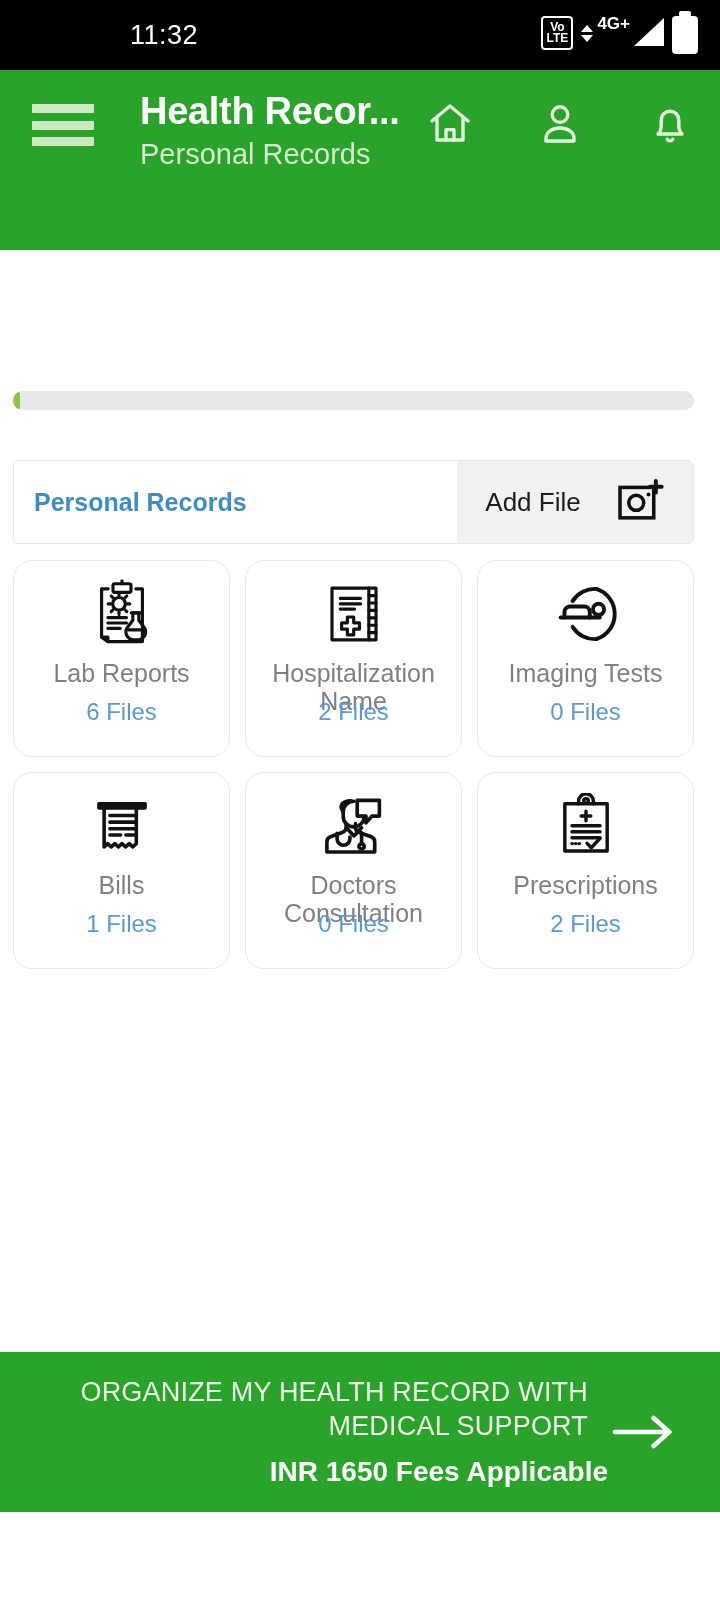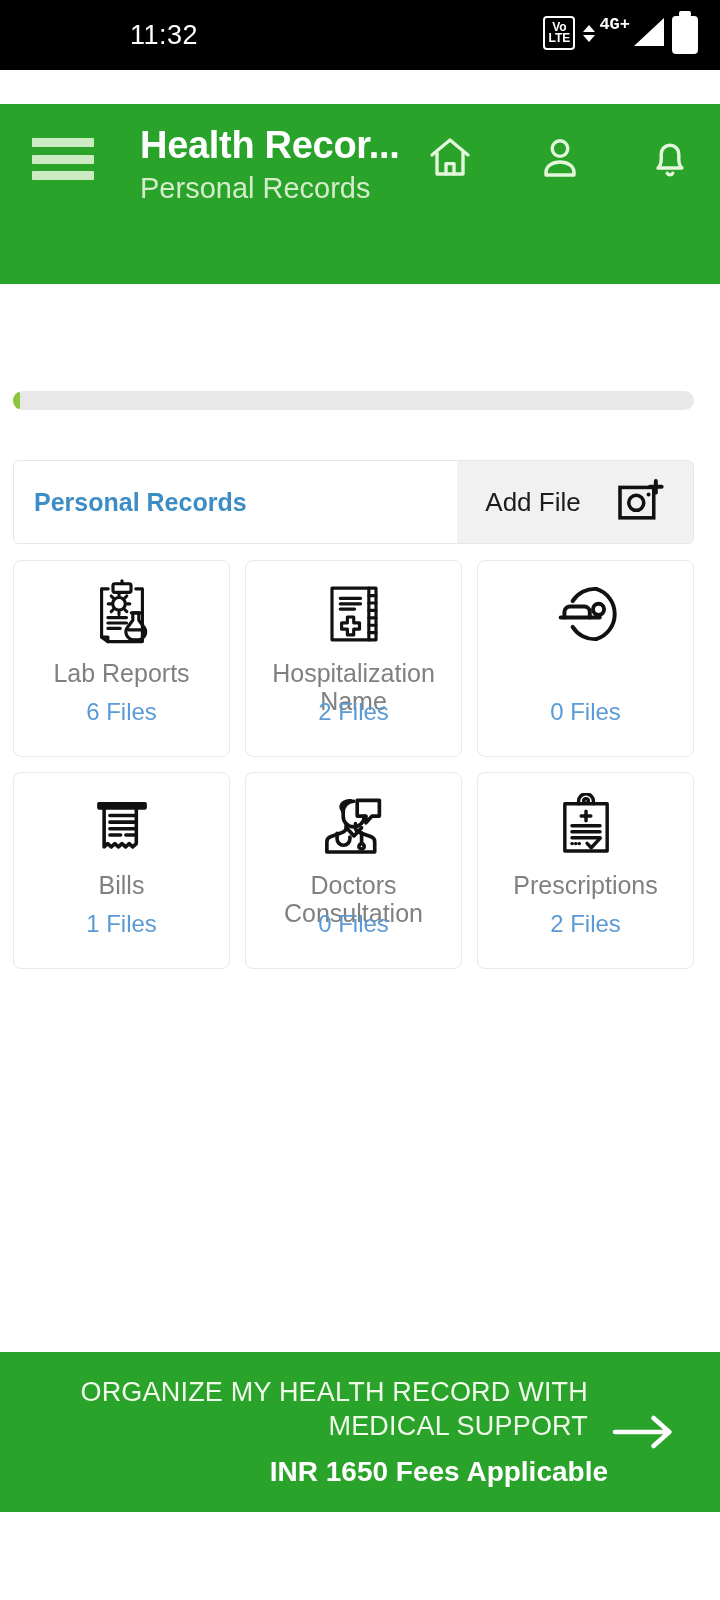--- a/index.html
+++ b/index.html
@@ -22,40 +22,40 @@
   }
   .status-icons{
     position:absolute; right:22px; display:flex; align-items:flex-start; gap:8px;
   }
   .volte{
     width:32px;height:34px;border:2.5px solid #fff;border-radius:4px;
     display:flex;flex-direction:column;align-items:center;justify-content:center;
     line-height:.92; font-size:12px; font-weight:bold;
   }
   .volte span{display:block;font-size:12px;}
-  .sig-wrap{display:flex;align-items:flex-end;gap:2px;font-family:Liberation Mono, monospace;}
+  .sig-wrap{display:flex;align-items:flex-end;gap:2px;}
   .updown{display:flex;flex-direction:column;justify-content:center;gap:3px;margin-bottom:4px;}
   .tri-up{width:0;height:0;border-left:6px solid transparent;border-right:6px solid transparent;border-bottom:7px solid #fff;}
   .tri-dn{width:0;height:0;border-left:6px solid transparent;border-right:6px solid transparent;border-top:7px solid #fff;}
   .g4{font-size:17px;font-weight:bold;position:relative;top:-12px;left:2px;}
   .sig-bars{width:34px;height:30px;position:relative;}
   .sig-bars::before{
     content:"";position:absolute;right:0;bottom:0;
     width:0;height:0;border-left:30px solid transparent;border-bottom:28px solid #fff;
   }
   .battery{
     width:26px;height:38px;border:3px solid #fff;border-radius:4px;position:relative;background:#fff;
   }
   .battery::before{
     content:"";position:absolute;top:-8px;left:50%;transform:translateX(-50%);
     width:12px;height:6px;background:#fff;border-radius:2px;
   }
 
   
-  .header{ background:#29a329; height:180px; position:relative;margin-top:34px; }
+  .header{ background:#29a329; height:180px; position:relative; }
   .hamburger{
     position:absolute; left:32px; top:34px;
     width:62px; height:42px; display:flex; flex-direction:column;
     justify-content:space-between; cursor:pointer;
   }
   .hamburger span{ display:block; height:9px; background:#cdebc2; border-radius:1px; }
   .title-block{ position:absolute; left:140px; top:22px; }
   .app-title{ color:#ffffff; font-size:38px; font-weight:bold; line-height:1.05; letter-spacing:-.3px; }
   .app-sub{ color:#d4eccb; font-size:29px; font-weight:normal; margin-top:6px; }
   .header-icons{ position:absolute; right:26px; top:30px; display:flex; gap:62px; align-items:center; }
@@ -104,21 +104,21 @@
   .tab-add-label{ font-size:26px; color:#1c1c1c; }
   .cam-ico svg{ width:50px; height:50px; display:block; }
 
   
   .grid{
     position:absolute; top:560px; left:13px; width:681px;
     display:flex; flex-wrap:wrap; gap:15px;
   }
   .card{
     width:217px; height:197px; background:#ffffff;
-    border:1px solid #e9e9e9; border-radius:8px;
+    border:1px solid #e9e9e9; border-radius:19px;
     display:flex; flex-direction:column; align-items:center;
     padding-top:16px; cursor:pointer; position:relative;
   }
   .card-ico{ height:74px; display:flex; align-items:center; justify-content:center; }
   .card-ico svg{ display:block; }
   .card-label{
     margin-top:8px; font-size:25px; color:#808080; text-align:center;
     line-height:1.12; padding:0 6px;
   }
   .card-count{
@@ -261,20 +261,21 @@
       <div class="card-ico">
         <svg width="70" height="70" viewBox="0 0 24 24" fill="none" stroke="#111" stroke-width="1.35" stroke-linecap="round" stroke-linejoin="round">
           <path d="M15.5 3.4a9 9 0 0 1 0 17.2"></path>
           <path d="M15.5 3.4a9 9 0 0 0-8.1 4.2"></path>
           <path d="M15.5 20.6a9 9 0 0 1-8.1-4.2"></path>
           <path d="M3.3 13.2h13.4"></path>
           <path d="M4.6 13.2v-1.9a1.9 1.9 0 0 1 1.9-1.9h4.9a1.9 1.9 0 0 1 1.9 1.9v1.9"></path>
           <circle cx="16.3" cy="10.4" r="1.9"></circle>
         </svg>
       </div>
+      <div class="card-label">Imaging Tests</div>
       <div class="card-count" style="color: rgb(91, 155, 213);">0 Files</div>
     </div>
 
     <div class="card">
       <div class="card-ico">
         <svg width="66" height="66" viewBox="0 0 24 24" fill="none" stroke="#111" stroke-width="1.3" stroke-linecap="round" stroke-linejoin="round">
           <path d="M3.6 3.9h16.8v1.5H3.6z" fill="#111"></path>
           <path d="M5.5 5.4v14.2l1.3-1.2 1.3 1.2 1.3-1.2 1.3 1.2 1.3-1.2 1.3 1.2 1.3-1.2 1.3 1.2 1.3-1.2V5.4"></path>
           <path d="M7.6 8.2h8.8M7.6 10.6h8.8M7.6 13h8.8M7.6 15.3h3.9M13.4 15.3h3"></path>
         </svg>

